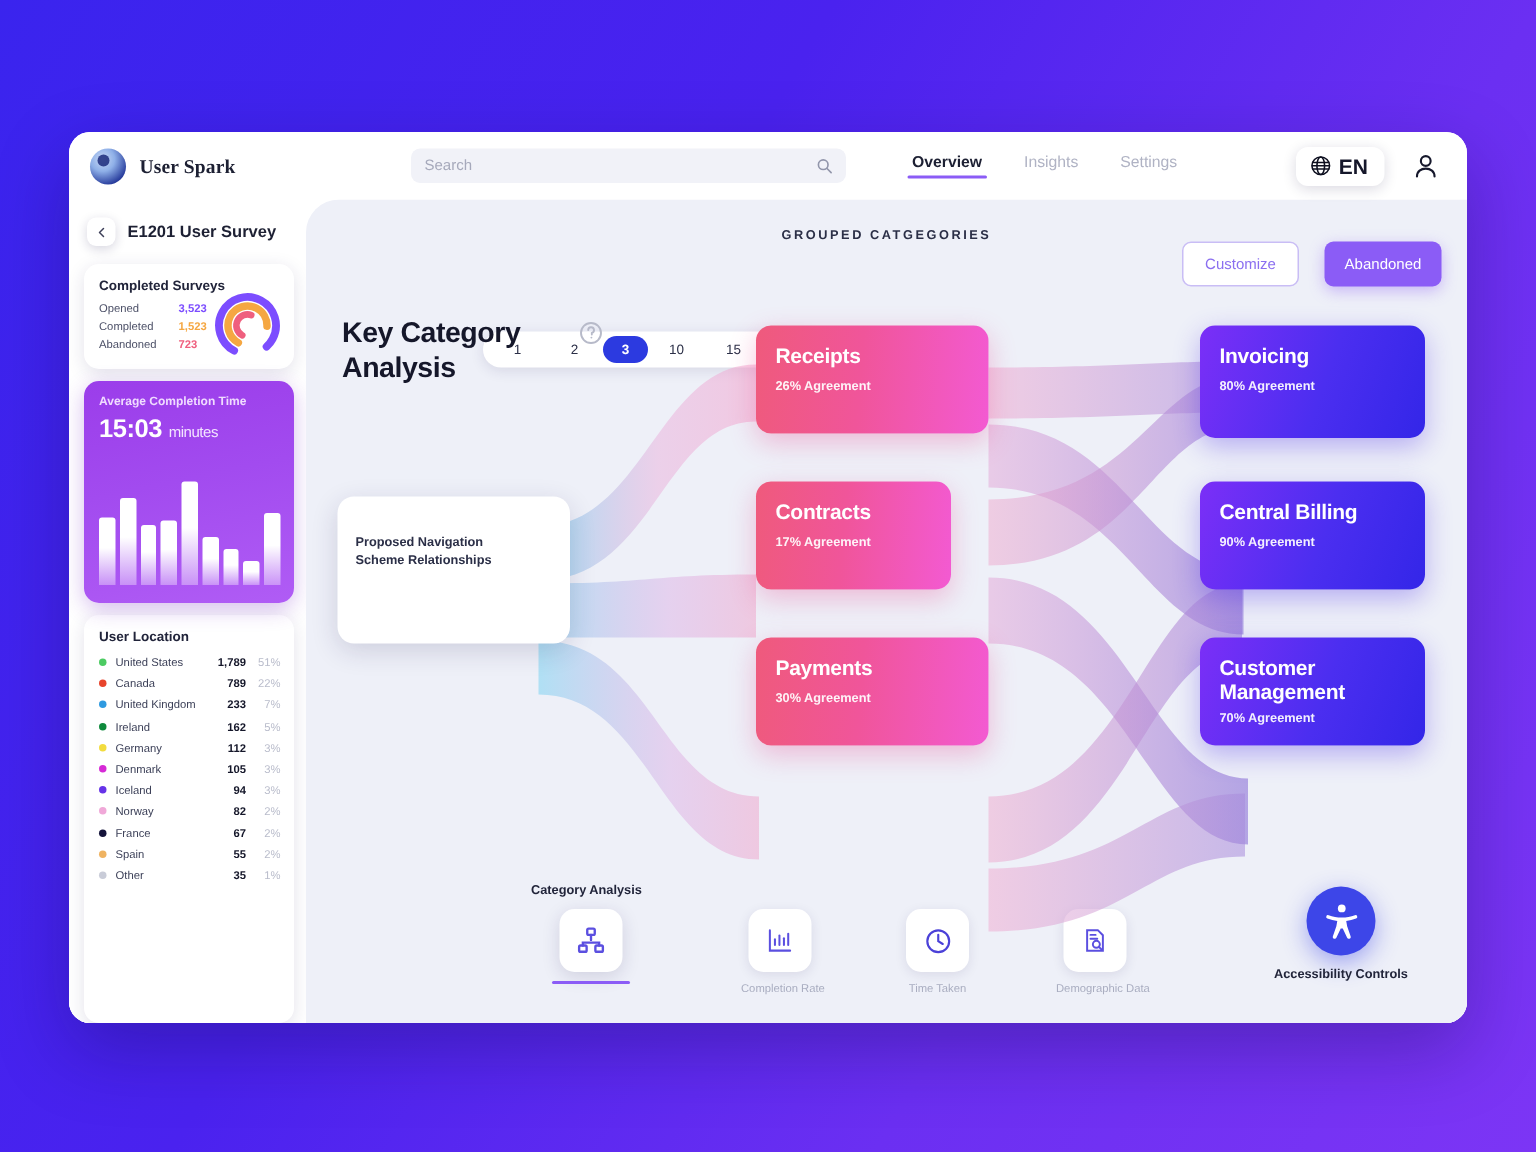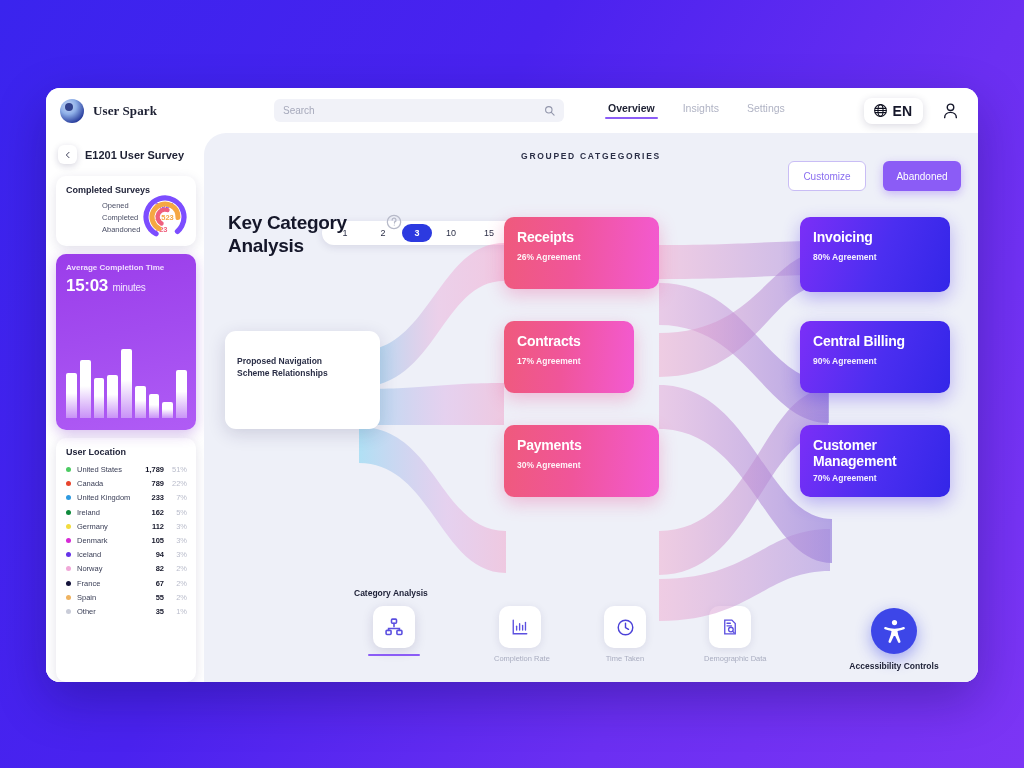--- a/index.html
+++ b/index.html
@@ -96,28 +96,28 @@
   }
   .crumb-title { font-size: 11px; font-weight: bold; color: #1d2033; }
 
   .card {
     background: #fff; border-radius: 10px;
     box-shadow: 0 3px 12px rgba(40,30,90,.13);
   }
   
   #card-surveys { padding: 9px 10px 10px 10px; position: relative; height: 70px; }
   .card-h { font-size: 9px; font-weight: bold; color: #21243a; margin-bottom: 6px; }
-  .stat-row { display: flex; align-items: baseline; gap: 5px; margin-bottom: 3px; font-size: 7.5px; margin-left: 36px; }
+  .stat-row { display: flex; align-items: baseline; gap: 5px; margin-bottom: 3px; font-size: 7.5px; }
   .stat-k { color: #4b4f66; width: 48px; }
   .stat-v { font-weight: bold; }
   .donut-wrap { position: absolute; right: 8px; top: 18px; width: 46px; height: 46px; }
 
   
   #card-avgtime {
-    height: 176px; padding: 9px 10px;
+    height: 148px; padding: 9px 10px;
     background: linear-gradient(168deg, #9b3dea 0%, #a24bef 45%, #b05cf5 100%);
     border-radius: 10px; position: relative; overflow: hidden;
     box-shadow: 0 4px 14px rgba(120,40,200,.3);
   }
   .avg-h { font-size: 8px; color: #f0dcff; font-weight: bold; }
   .avg-big { font-size: 17px; font-weight: bold; color: #fff; margin-top: 4px; letter-spacing:-.3px;}
   .avg-unit { font-size: 10px; font-weight: normal; color: #f3e5ff; }
   .bars { position: absolute; left: 10px; right: 9px; bottom: 12px; height: 72px;
           display: flex; align-items: flex-end; gap: 3px; }
   .bar { flex: 1; border-radius: 2px 2px 0 0;
@@ -197,21 +197,21 @@
   .tool { position: absolute; top: 18px; width: 52px; text-align: center; }
   .tool-box {
     width: 42px; height: 42px; border-radius: 10px; margin: 0 auto;
     display: flex; align-items: center; justify-content: center;
   }
   .tool.active .tool-box { background: #fff; box-shadow: 0 3px 12px rgba(40,30,90,.15); }
   .tool-box.plain { background: #fff; box-shadow: 0 2px 8px rgba(40,30,90,.10); }
   .tool-lbl { margin-top: 6px; font-size: 7.5px; color: #a9adc0; white-space: nowrap; }
   .tool-underline { margin: 6px auto 0; width: 52px; height: 2px; background: #8b5cf6; border-radius: 2px; }
 
-  #a11y { position: absolute; right: 30px; bottom: 11px; width: 108px; text-align: center; }
+  #a11y { position: absolute; right: 30px; bottom: 28px; width: 108px; text-align: center; }
   #a11y-circle {
     width: 46px; height: 46px; border-radius: 50%; margin: 0 auto;
     background: #3d46e8; display: flex; align-items: center; justify-content: center;
     box-shadow: 0 5px 16px rgba(45,55,230,.42);
   }
   #a11y-lbl { margin-top: 7px; font-size: 8.5px; font-weight: bold; color: #21243a; }
 
   svg.flow { position: absolute; inset: 0; width: 100%; height: 100%; z-index: 1; pointer-events: none; }
 </style>
 </head>

